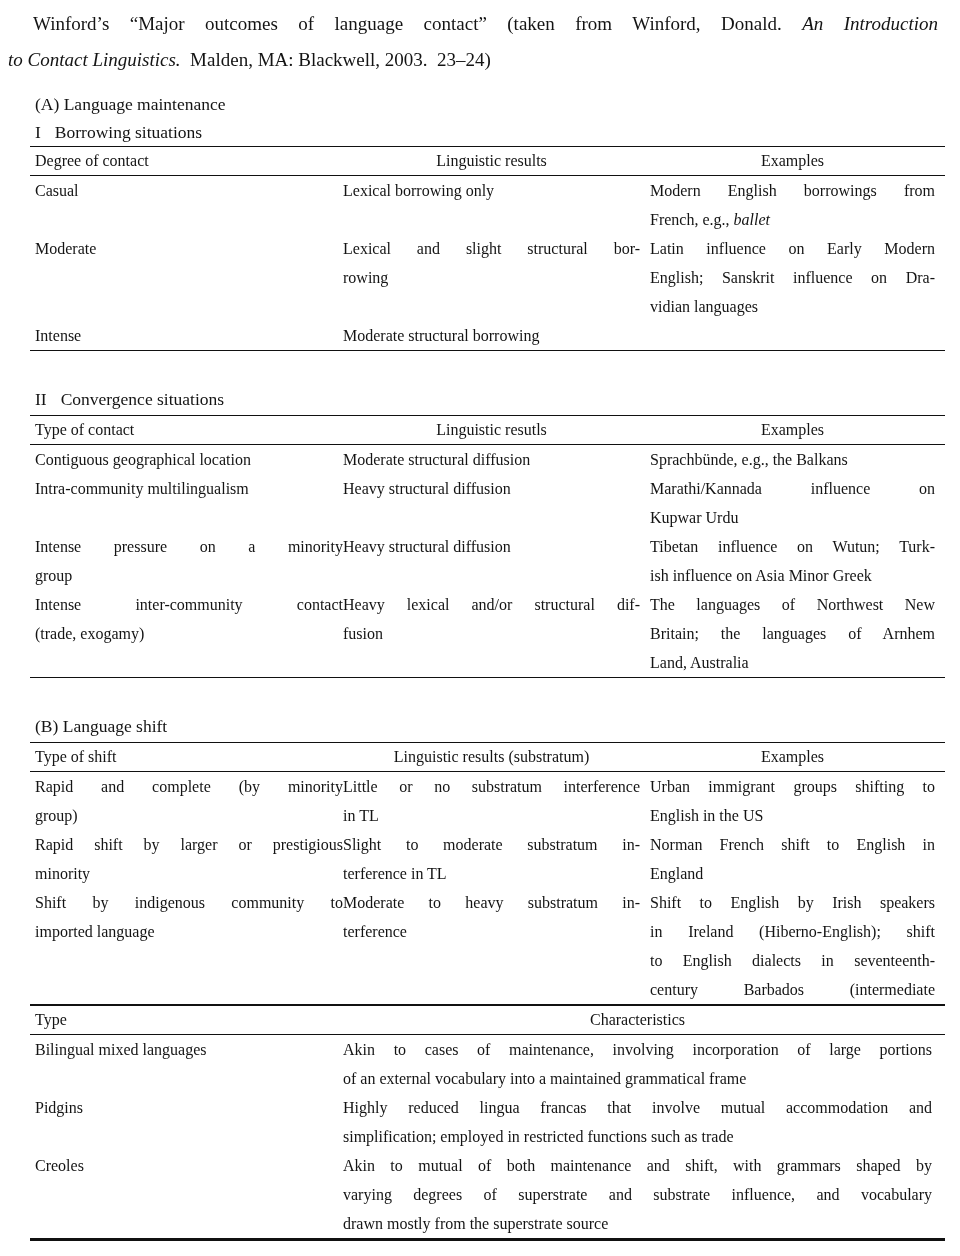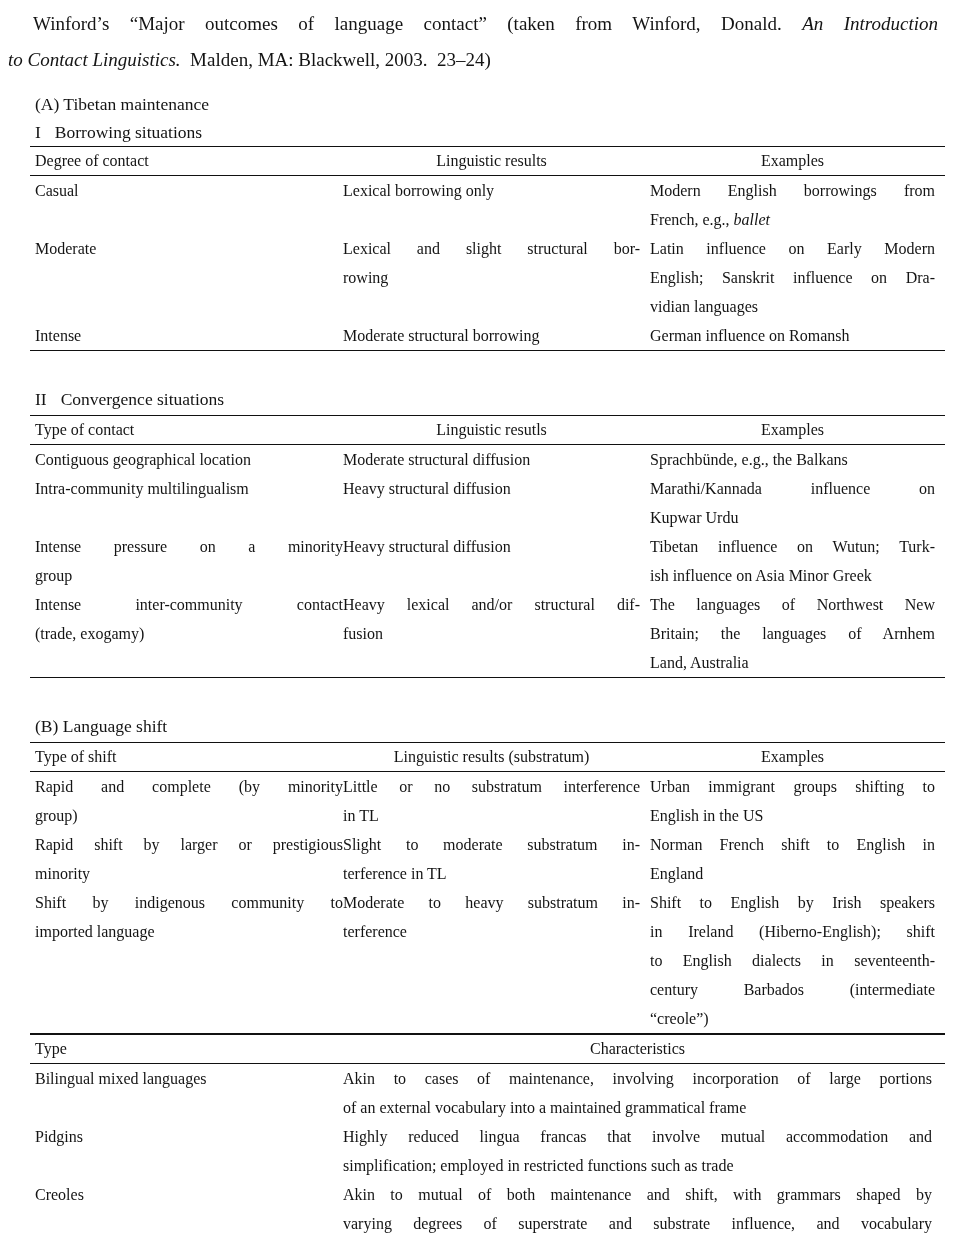--- a/index.html
+++ b/index.html
@@ -78,21 +78,21 @@
 <body>
 
 <div class="page">
 
   <div class="intro">
     <div class="l1"><span>Winford’s “Major outcomes of language contact” (taken from Winford, Donald. </span><span class="it">An Introduction</span></div>
     <div class="l2"><span class="it">to Contact Linguistics.</span><span>  Malden, MA: Blackwell, 2003.  23–24)</span></div>
   </div>
 
   <div class="prelabels">
-    <div class="pl">(A) Tibetan maintenance</div>
+    <div class="pl">(A) Language maintenance</div>
     <div class="pl"><span>I</span><span class="numgap"></span><span>Borrowing situations</span></div>
   </div>
 
   <div class="rule"></div>
   <div class="tbl cols3 thead">
       <div class="tbl-row">
         <div class="c c1">
           <div class="line">Degree of contact</div>
         </div>
         <div class="c c2">
@@ -130,23 +130,20 @@
           <div class="line j">English; Sanskrit influence on Dra-</div>
           <div class="line">vidian languages</div>
         </div>
       </div>
       <div class="tbl-row">
         <div class="c c1">
           <div class="line">Intense</div>
         </div>
         <div class="c c2">
           <div class="line">Moderate structural borrowing</div>
-        </div>
-        <div class="c c3">
-          <div class="line">German influence on Romansh</div>
         </div>
       </div>
     </div>
   <div class="rule"></div>
 
   <div class="section-row"><span>II</span><span class="numgap"></span><span>Convergence situations</span></div>
 
   <div class="rule"></div>
   <div class="tbl cols3 thead">
       <div class="tbl-row">
@@ -270,21 +267,20 @@
         </div>
         <div class="c c2">
           <div class="line j">Moderate to heavy substratum in-</div>
           <div class="line">terference</div>
         </div>
         <div class="c c3">
           <div class="line j">Shift to English by Irish speakers</div>
           <div class="line j">in Ireland (Hiberno-English); shift</div>
           <div class="line j">to English dialects in seventeenth-</div>
           <div class="line j">century Barbados (intermediate</div>
-          <div class="line">“creole”)</div>
         </div>
       </div>
     </div>
   <div class="rule"></div>
 
 
   <div class="rule"></div>
   <div class="tbl cols2 thead">
       <div class="tbl-row">
         <div class="c c1">

